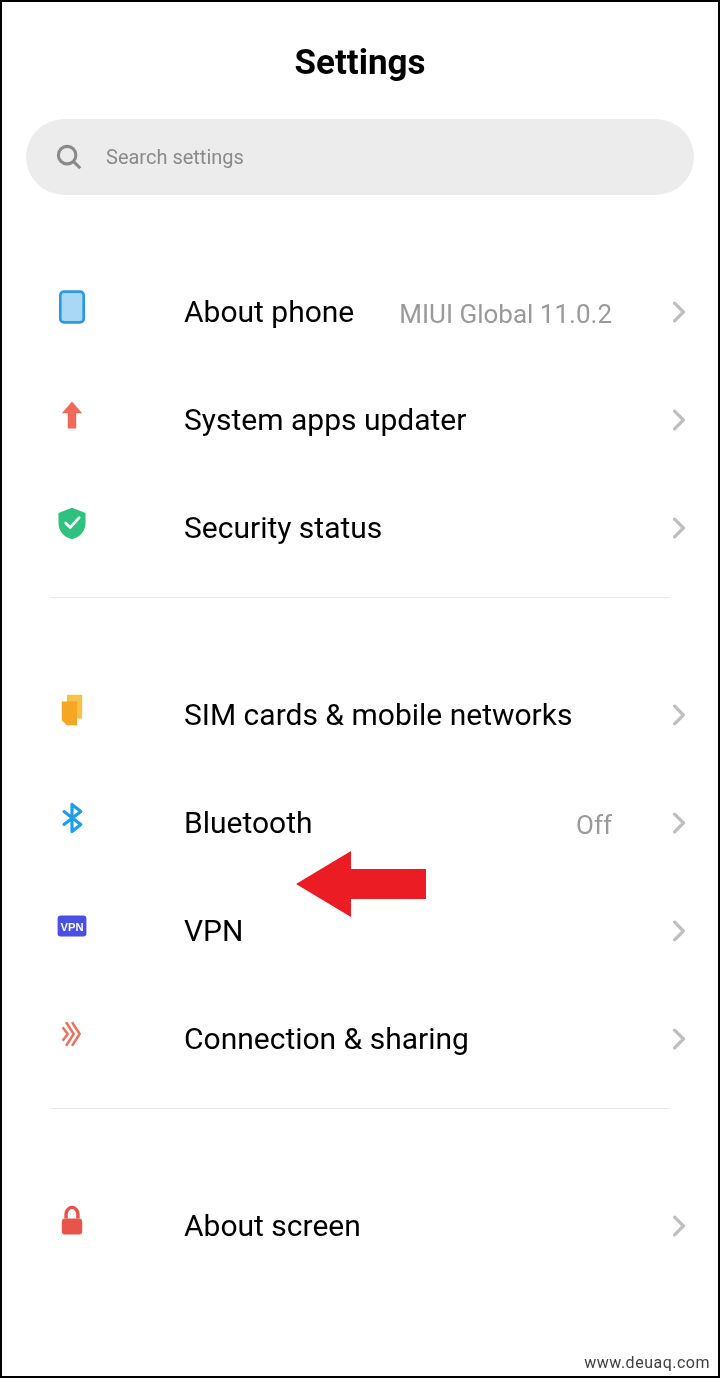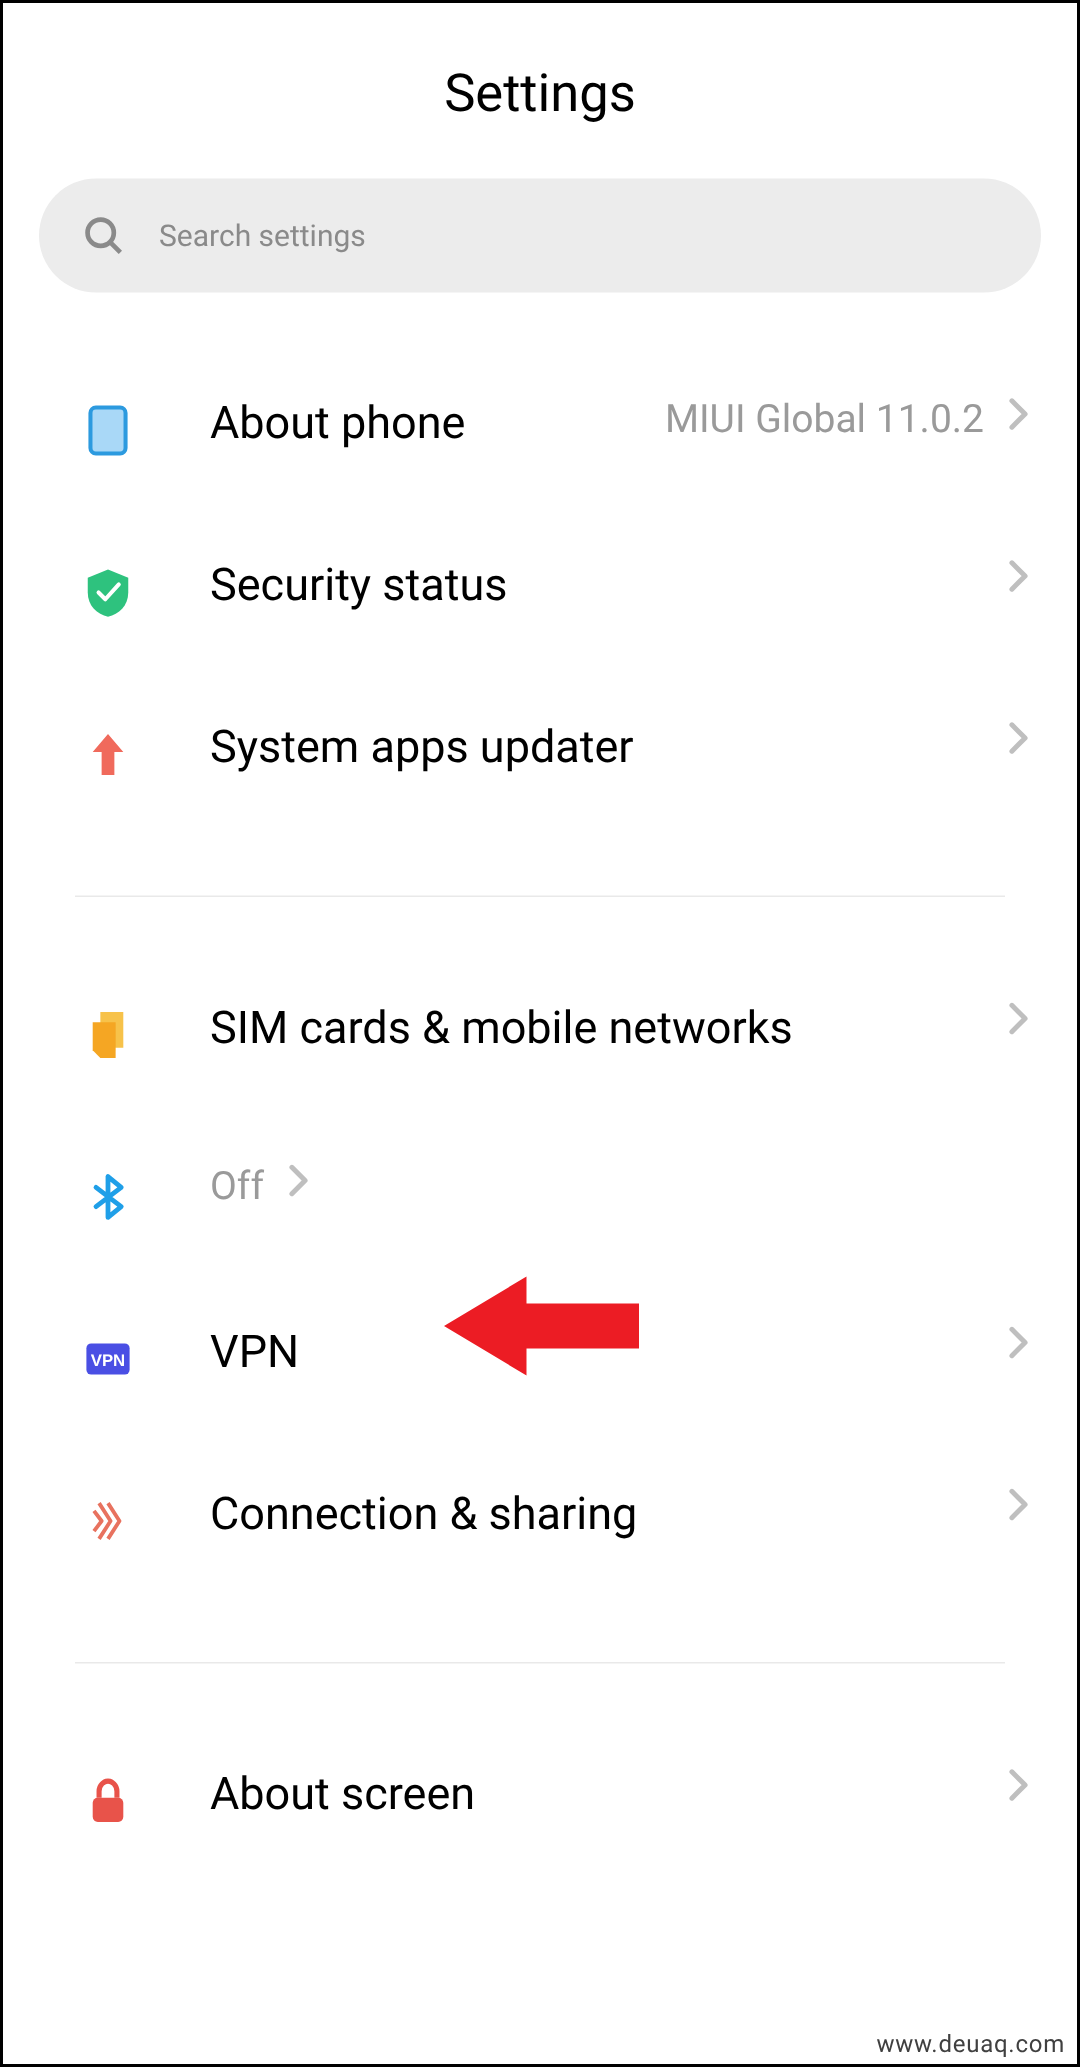--- a/index.html
+++ b/index.html
@@ -8,21 +8,21 @@
       font-family: -apple-system, BlinkMacSystemFont, "Segoe UI", Roboto, Helvetica, Arial, sans-serif;
       background: #fff;
       color: #000;
       position: relative;
       border: 2px solid #000;
     }
     .container { padding: 0; }
     .page-title {
       text-align: center;
       font-size: 35px;
-      font-weight: 400;
+      font-weight: 700;
       padding: 40px 0 36px 0;
     }
     .search-bar {
       margin: 0 24px 48px 24px;
       background: #ececec;
       border-radius: 40px;
       height: 76px;
       display: flex;
       align-items: center;
       padding: 0 28px;
@@ -34,23 +34,24 @@
       font-weight: 400;
     }
     .group { padding: 0 0; }
     .divider {
       height: 1px;
       background: #e9e9e9;
       margin: 30px 48px 48px 48px;
     }
     .row {
       display: flex;
-      align-items: flex-start;
+      align-items: flex-end;
       padding: 22px 26px 22px 48px;
       min-height: 108px;
+      gap: 44px;
     }
     .row .icon-wrap {
       width: 44px;
       height: 44px;
       flex: 0 0 44px;
       margin-right: 46px;
       display: flex;
       align-items: center;
       justify-content: center;
     }
@@ -118,46 +119,46 @@
       <span class="value">MIUI Global 11.0.2</span>
       <span class="chevron">
         <svg viewBox="0 0 12 20" width="14" height="22">
             <path d="M2 2 L10 10 L2 18" fill="none" stroke="#bfbfbf" stroke-width="3" stroke-linecap="round" stroke-linejoin="round"></path>
           </svg>
       </span>
     </div>
 
     <div class="row">
       <span class="icon-wrap">
+        <svg viewBox="0 0 40 40" width="34" height="38">
+          <path d="M20 4 L32 18 L25 18 L25 36 L15 36 L15 18 L8 18 Z" fill="#f06a5c"></path>
+        </svg>
+      </span>
+      <span class="label">System apps updater</span>
+      <span class="chevron">
+        <svg viewBox="0 0 12 20" width="14" height="22">
+            <path d="M2 2 L10 10 L2 18" fill="none" stroke="#bfbfbf" stroke-width="3" stroke-linecap="round" stroke-linejoin="round"></path>
+          </svg>
+      </span>
+    </div>
+
+    <div class="row">
+      <span class="icon-wrap">
         <svg viewBox="0 0 40 40" width="36" height="36">
           <path d="M20 3 L35 9 L35 20 C35 30 28 36 20 38 C12 36 5 30 5 20 L5 9 Z" fill="#2ec27e"></path>
           <path d="M13 20 L18 25 L28 14" fill="none" stroke="#fff" stroke-width="3" stroke-linecap="round" stroke-linejoin="round"></path>
         </svg>
       </span>
       <span class="label">Security status</span>
       <span class="chevron">
         <svg viewBox="0 0 12 20" width="14" height="22">
             <path d="M2 2 L10 10 L2 18" fill="none" stroke="#bfbfbf" stroke-width="3" stroke-linecap="round" stroke-linejoin="round"></path>
           </svg>
       </span>
     </div>
-
-    <div class="row">
-      <span class="icon-wrap">
-        <svg viewBox="0 0 40 40" width="34" height="38">
-          <path d="M20 4 L32 18 L25 18 L25 36 L15 36 L15 18 L8 18 Z" fill="#f06a5c"></path>
-        </svg>
-      </span>
-      <span class="label">System apps updater</span>
-      <span class="chevron">
-        <svg viewBox="0 0 12 20" width="14" height="22">
-            <path d="M2 2 L10 10 L2 18" fill="none" stroke="#bfbfbf" stroke-width="3" stroke-linecap="round" stroke-linejoin="round"></path>
-          </svg>
-      </span>
-    </div>
   </div>
 
   <div class="divider"></div>
 
   <div class="group">
     <div class="row">
       <span class="icon-wrap">
         <svg viewBox="0 0 40 40" width="34" height="36">
           <path d="M14 2 L32 2 L32 30 L20 30 L14 24 Z" fill="#f7c24a"></path>
           <path d="M8 10 L26 10 L26 38 L14 38 L8 32 Z" fill="#f5a623"></path>
@@ -171,20 +172,21 @@
       </span>
     </div>
 
 
     <div class="row">
       <span class="icon-wrap">
         <svg viewBox="0 0 40 40" width="32" height="40">
           <path d="M20 3 L20 37 L31 28 L10 12 M20 3 L31 12 L10 28" fill="none" stroke="#1f9fe8" stroke-width="4" stroke-linejoin="round" stroke-linecap="round"></path>
         </svg>
       </span>
+      <span class="label">Bluetooth</span>
       <span class="value">Off</span>
       <span class="chevron">
         <svg viewBox="0 0 12 20" width="14" height="22">
             <path d="M2 2 L10 10 L2 18" fill="none" stroke="#bfbfbf" stroke-width="3" stroke-linecap="round" stroke-linejoin="round"></path>
           </svg>
       </span>
     </div>
 
     <div class="row">
       <span class="icon-wrap">

